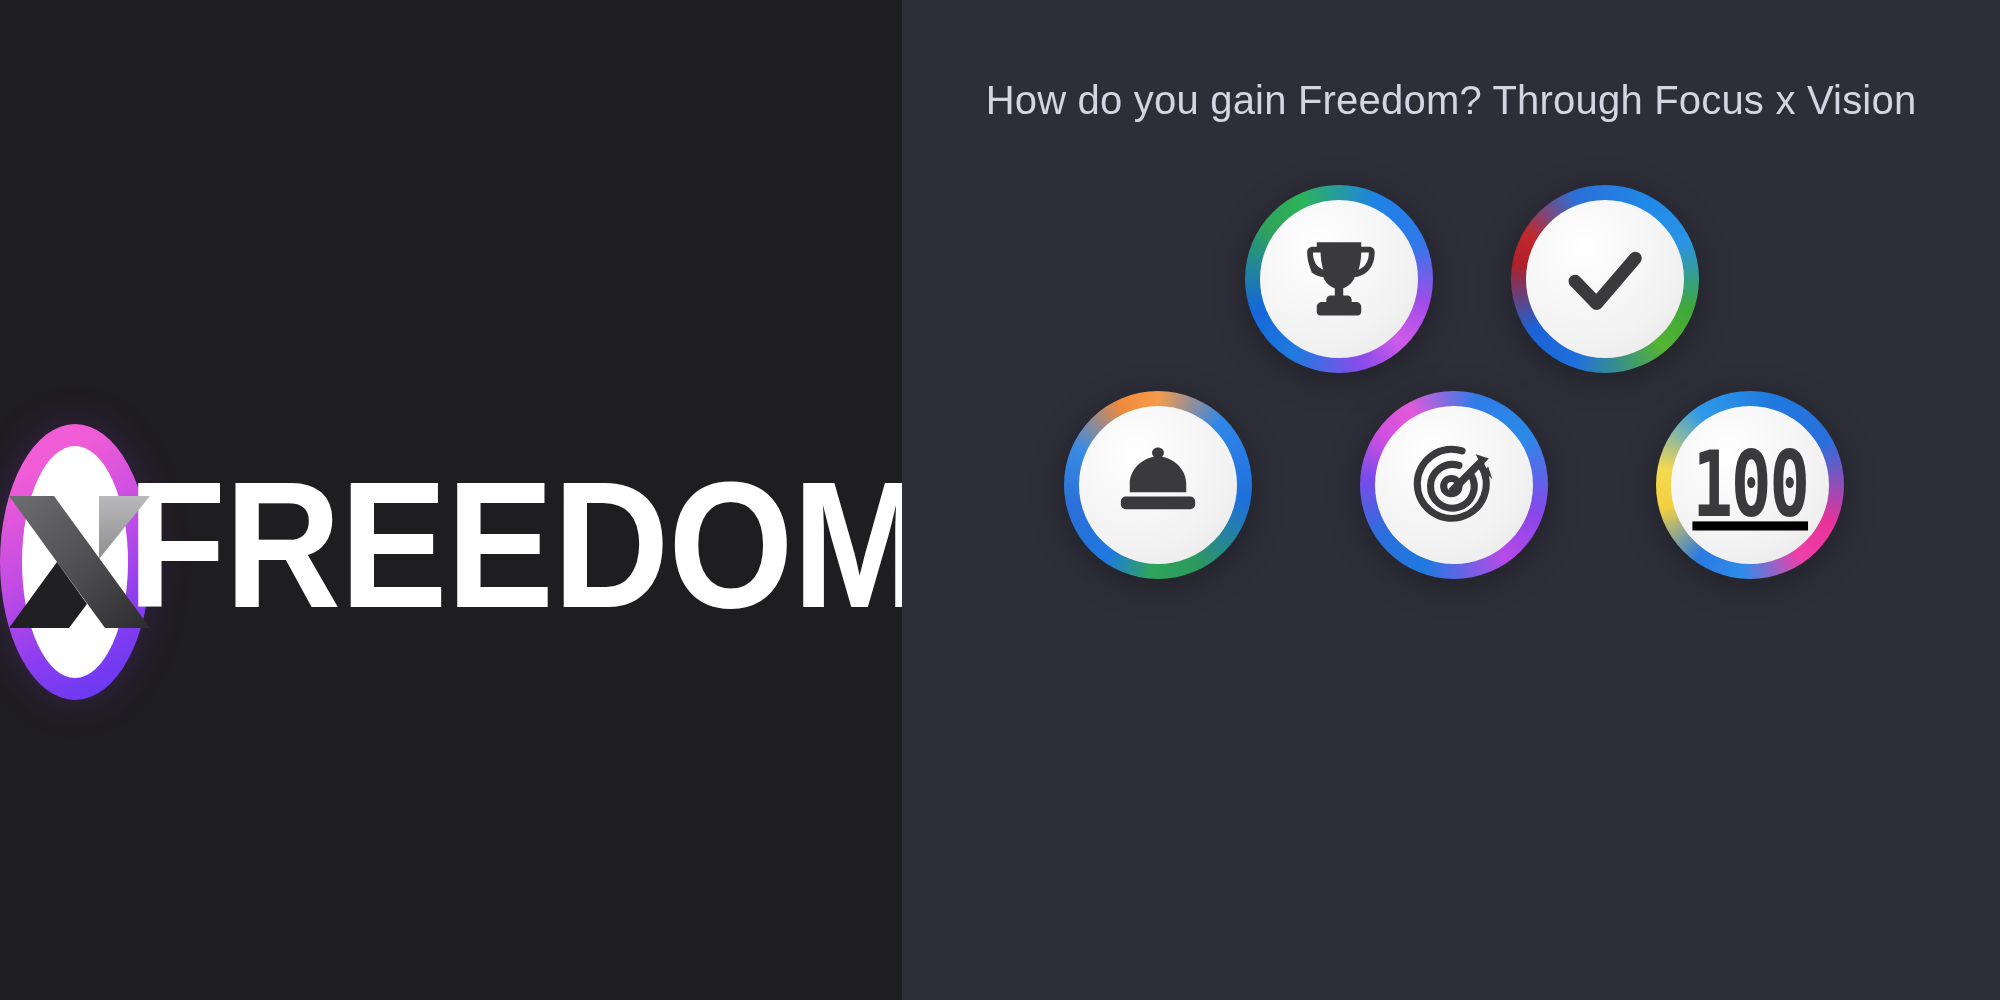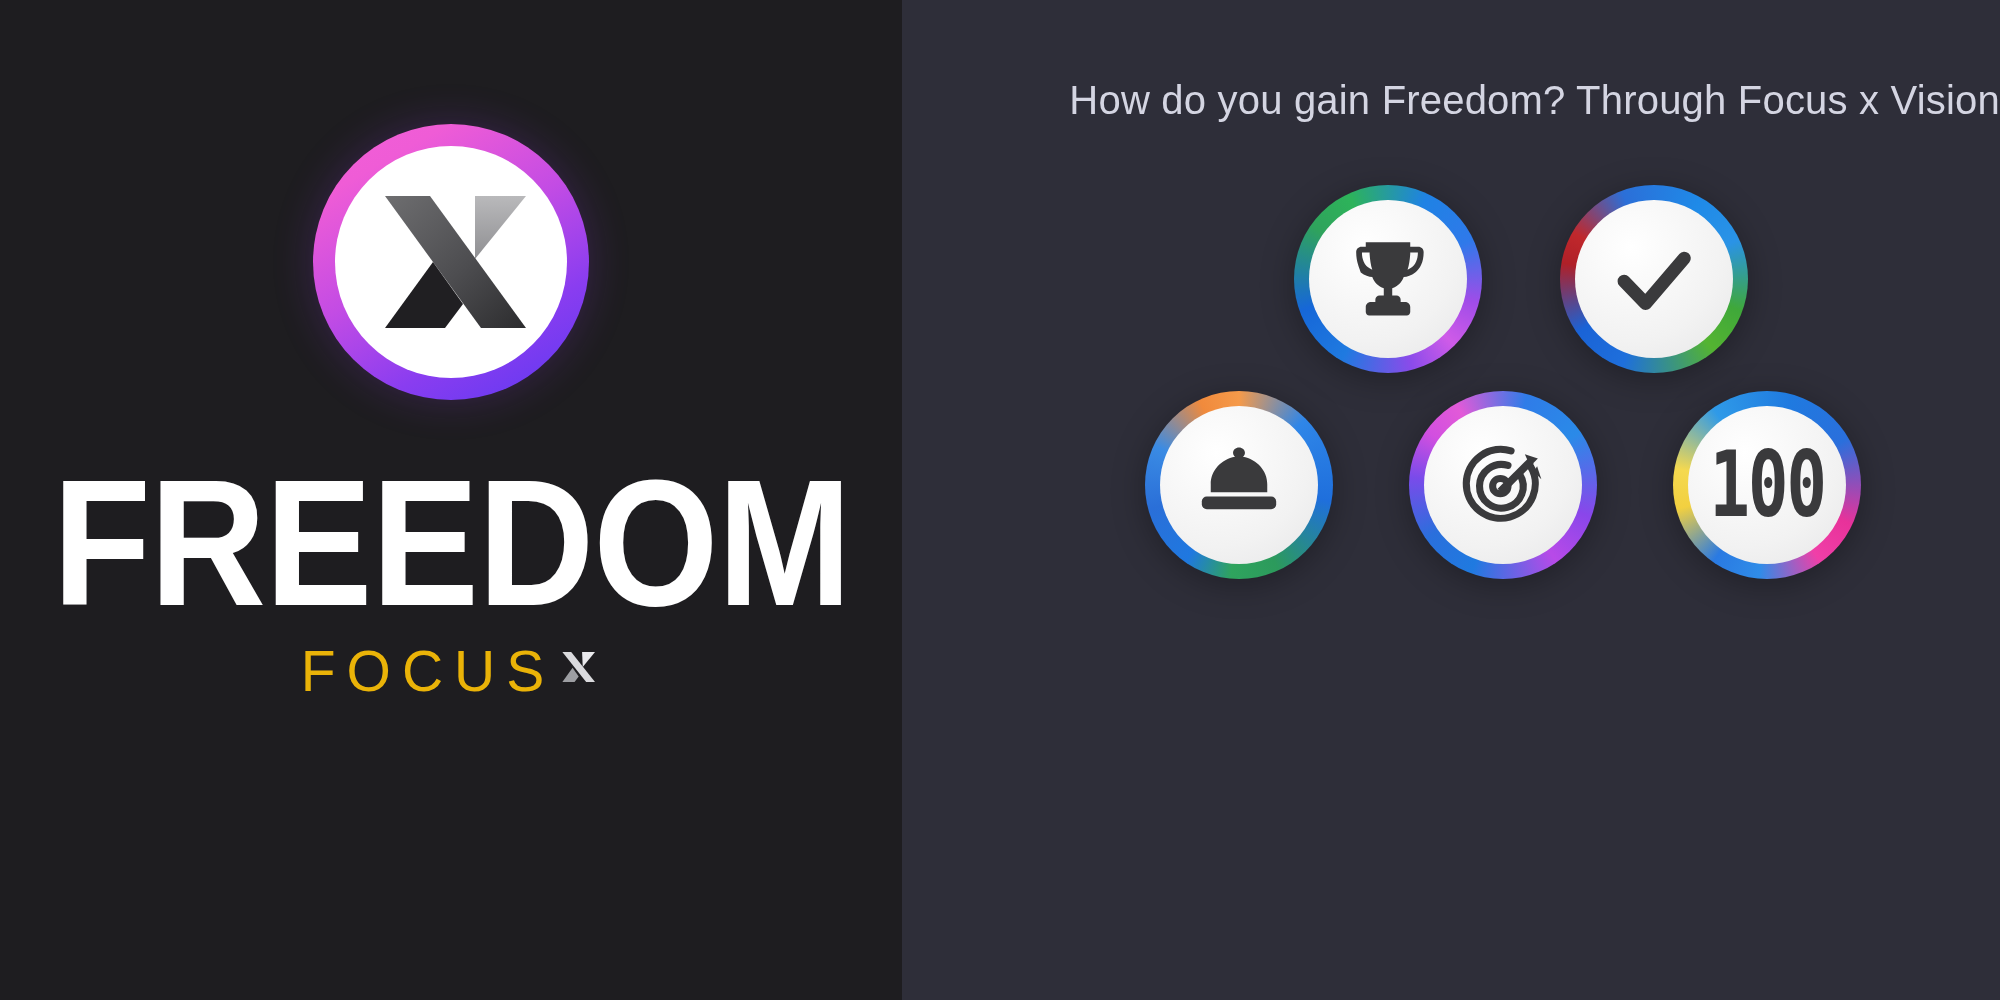--- a/index.html
+++ b/index.html
@@ -23,21 +23,21 @@
     display: flex;
   }
 
   
   .brand-panel {
     position: relative;
     width: 902px;
     height: 1000px;
     background: #1e1d20;
     display: flex;
-    flex-direction: column;
+    flex-direction: row;
     align-items: center;
     justify-content: flex-start;
     flex: 0 0 902px;
   }
 
   .logo-mark {
     position: relative;
     width: 276px;
     height: 276px;
     margin-top: 124px;
@@ -106,21 +106,21 @@
   }
 
   
   .content-panel {
     position: relative;
     flex: 1 1 auto;
     height: 1000px;
     background: #2e2e39;
     display: flex;
     flex-direction: column;
-    align-items: flex-end;
+    align-items: center;
   }
 
   .headline {
     margin-top: 78px;
     color: #d4d5e2;
     font-size: 40px;
     font-weight: 400;
     letter-spacing: 0.2px;
     text-align: center;
     white-space: nowrap;
@@ -145,21 +145,21 @@
     align-items: center;
     gap: 18px;
   }
 
   .badge-row {
     display: flex;
     justify-content: center;
   }
 
   .badge-row.row-top { gap: 78px; margin-left: 42px; }
-  .badge-row.row-bottom { gap: 76px; margin-left: 6px; }
+  .badge-row.row-bottom { gap: 108px; margin-left: 6px; text-decoration: underline; }
 
   .badge {
     position: relative;
     width: 188px;
     height: 188px;
     border-radius: 50%;
     display: flex;
     align-items: center;
     justify-content: center;
     filter: drop-shadow(0 6px 16px rgba(0,0,0,0.30));

